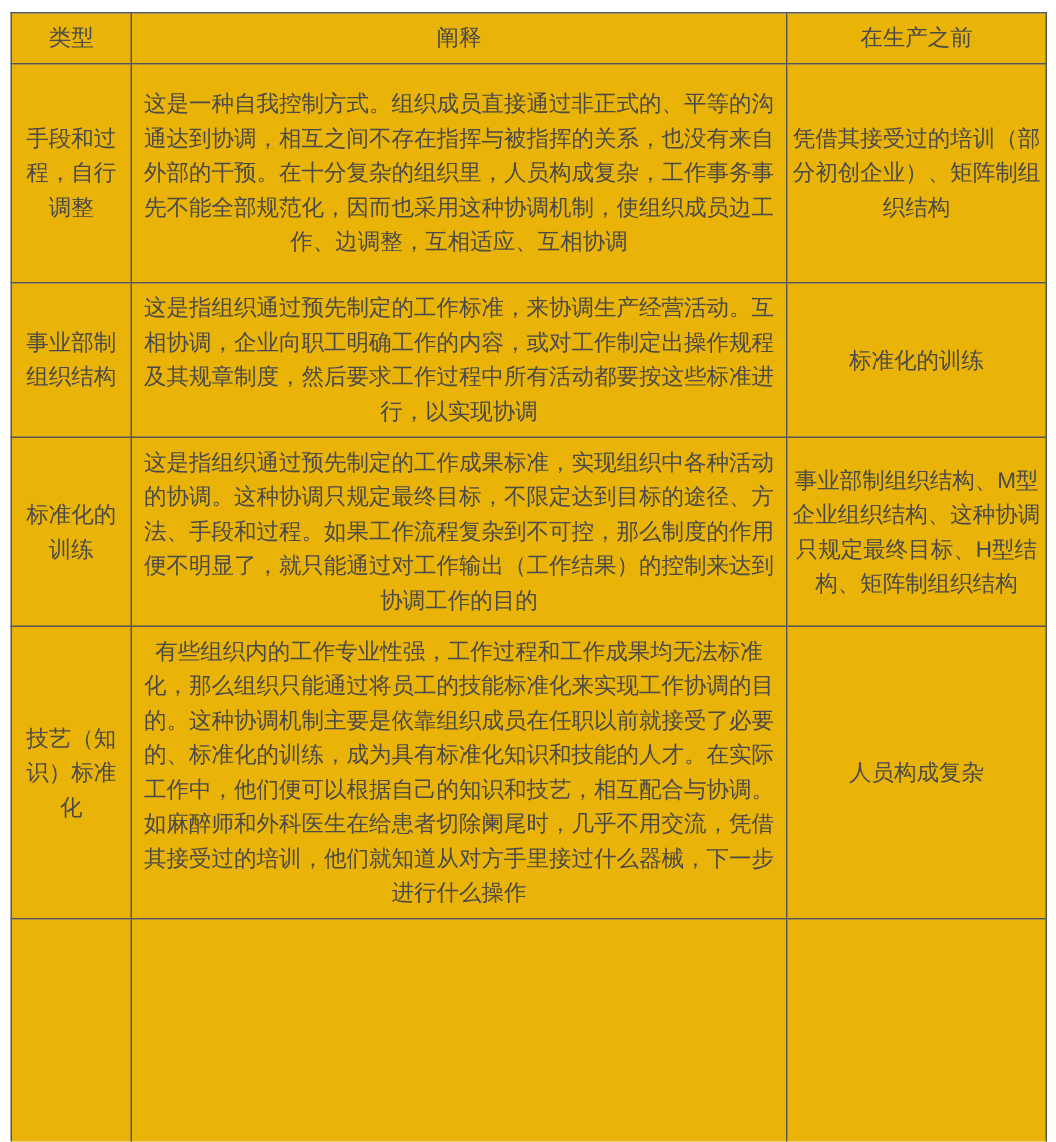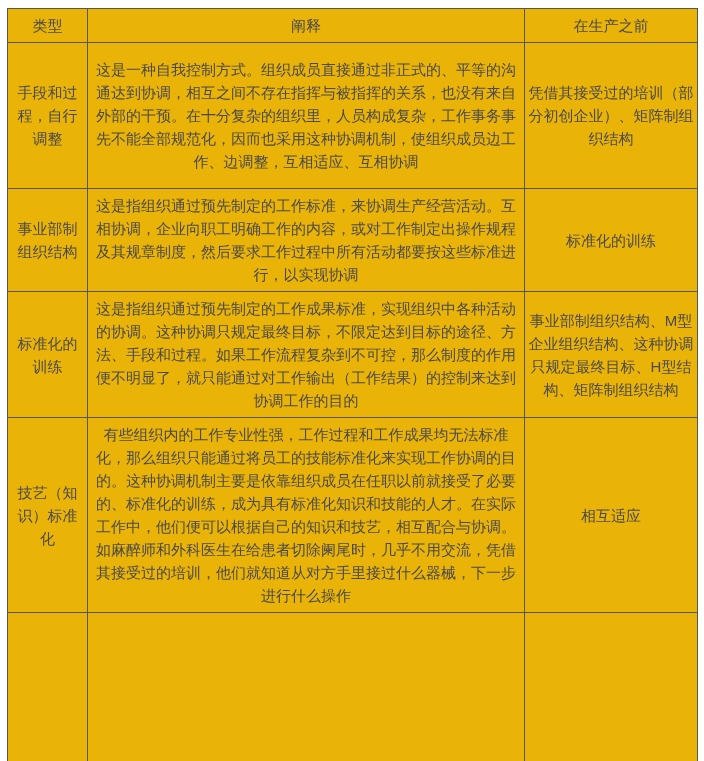--- a/index.html
+++ b/index.html
@@ -70,21 +70,21 @@
         <td>标准化的训练</td>
       </tr>
       <tr>
         <td>标准化的训练</td>
         <td>这是指组织通过预先制定的工作成果标准，实现组织中各种活动的协调。这种协调只规定最终目标，不限定达到目标的途径、方法、手段和过程。如果工作流程复杂到不可控，那么制度的作用便不明显了，就只能通过对工作输出（工作结果）的控制来达到协调工作的目的</td>
         <td>事业部制组织结构、M型企业组织结构、这种协调只规定最终目标、H型结构、矩阵制组织结构</td>
       </tr>
       <tr>
         <td>技艺（知识）标准化</td>
         <td>有些组织内的工作专业性强，工作过程和工作成果均无法标准化，那么组织只能通过将员工的技能标准化来实现工作协调的目的。这种协调机制主要是依靠组织成员在任职以前就接受了必要的、标准化的训练，成为具有标准化知识和技能的人才。在实际工作中，他们便可以根据自己的知识和技艺，相互配合与协调。如麻醉师和外科医生在给患者切除阑尾时，几乎不用交流，凭借其接受过的培训，他们就知道从对方手里接过什么器械，下一步进行什么操作</td>
-        <td>相互适应</td>
+        <td>人员构成复杂</td>
       </tr>
       <tr>
         <td></td>
         <td></td>
         <td></td>
       </tr>
     </tbody>
 </table>
 
 </body></html>

